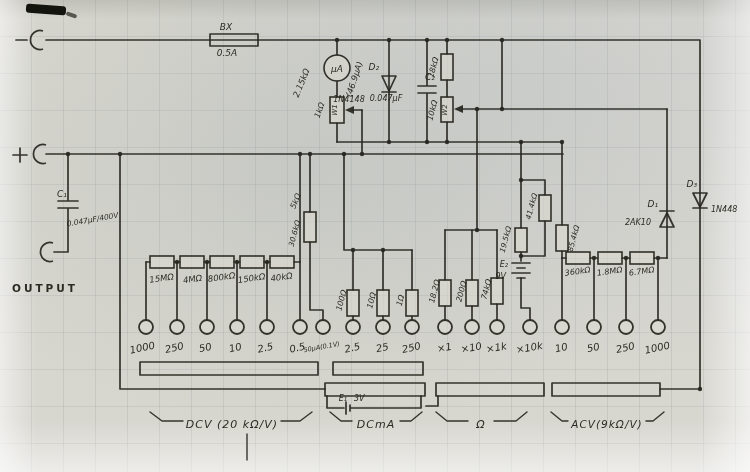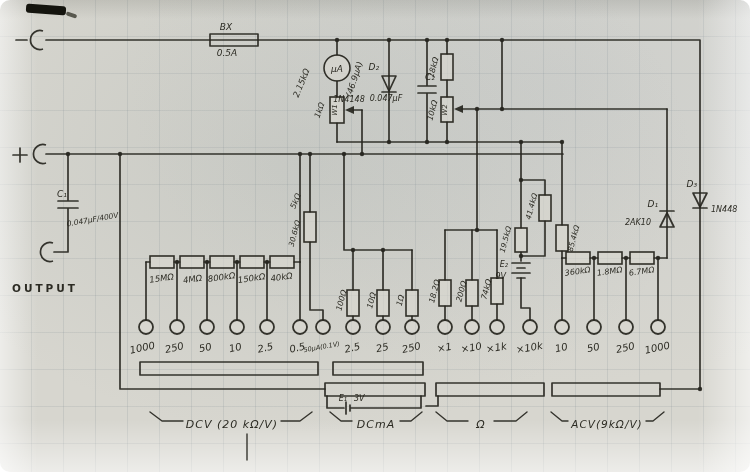--- a/index.html
+++ b/index.html
@@ -6,21 +6,20 @@
   .photo{
     position:relative;width:750px;height:472px;overflow:hidden;
     background:
       radial-gradient(ellipse at 40% 35%, rgba(150,160,158,0.22), transparent 62%),
       radial-gradient(ellipse at 75% 18%, rgba(150,165,185,0.14), transparent 55%),
       linear-gradient(to right, rgba(255,255,255,0.55), transparent 5%, transparent 93%, rgba(255,255,255,0.6)),
       linear-gradient(to bottom, rgba(110,110,100,0.20), transparent 4%, transparent 89%, rgba(255,255,255,0.55)),
       repeating-linear-gradient(to right, transparent 0 31px, rgba(100,115,125,0.15) 31px 32px),
       repeating-linear-gradient(to bottom, transparent 0 36px, rgba(100,115,125,0.13) 36px 37px),
       #d7d6cf;
-    border-radius: 10px;
   }
   .blob1{position:absolute;left:26px;top:5px;width:40px;height:9px;background:#14140e;border-radius:3px;transform:rotate(4deg);}
   .blob2{position:absolute;left:66px;top:13px;width:11px;height:4px;background:#3a3a30;border-radius:2px;transform:rotate(18deg);opacity:.8;}
   svg{position:absolute;left:0;top:0;}
   .ink{stroke:#282720;stroke-width:1.7;fill:none;stroke-linecap:round;stroke-linejoin:round;opacity:.93;}
   .thin{stroke-width:1.4;}
   .box{fill:rgba(218,217,208,0.6);stroke:#282720;stroke-width:1.6;opacity:.95;}
   .sym{fill:none;stroke:#282720;stroke-width:1.7;stroke-linejoin:round;opacity:.93;}
   .dot{fill:#282720;stroke:none;opacity:.93;}
   .arr{fill:#282720;stroke:none;opacity:.93;}

